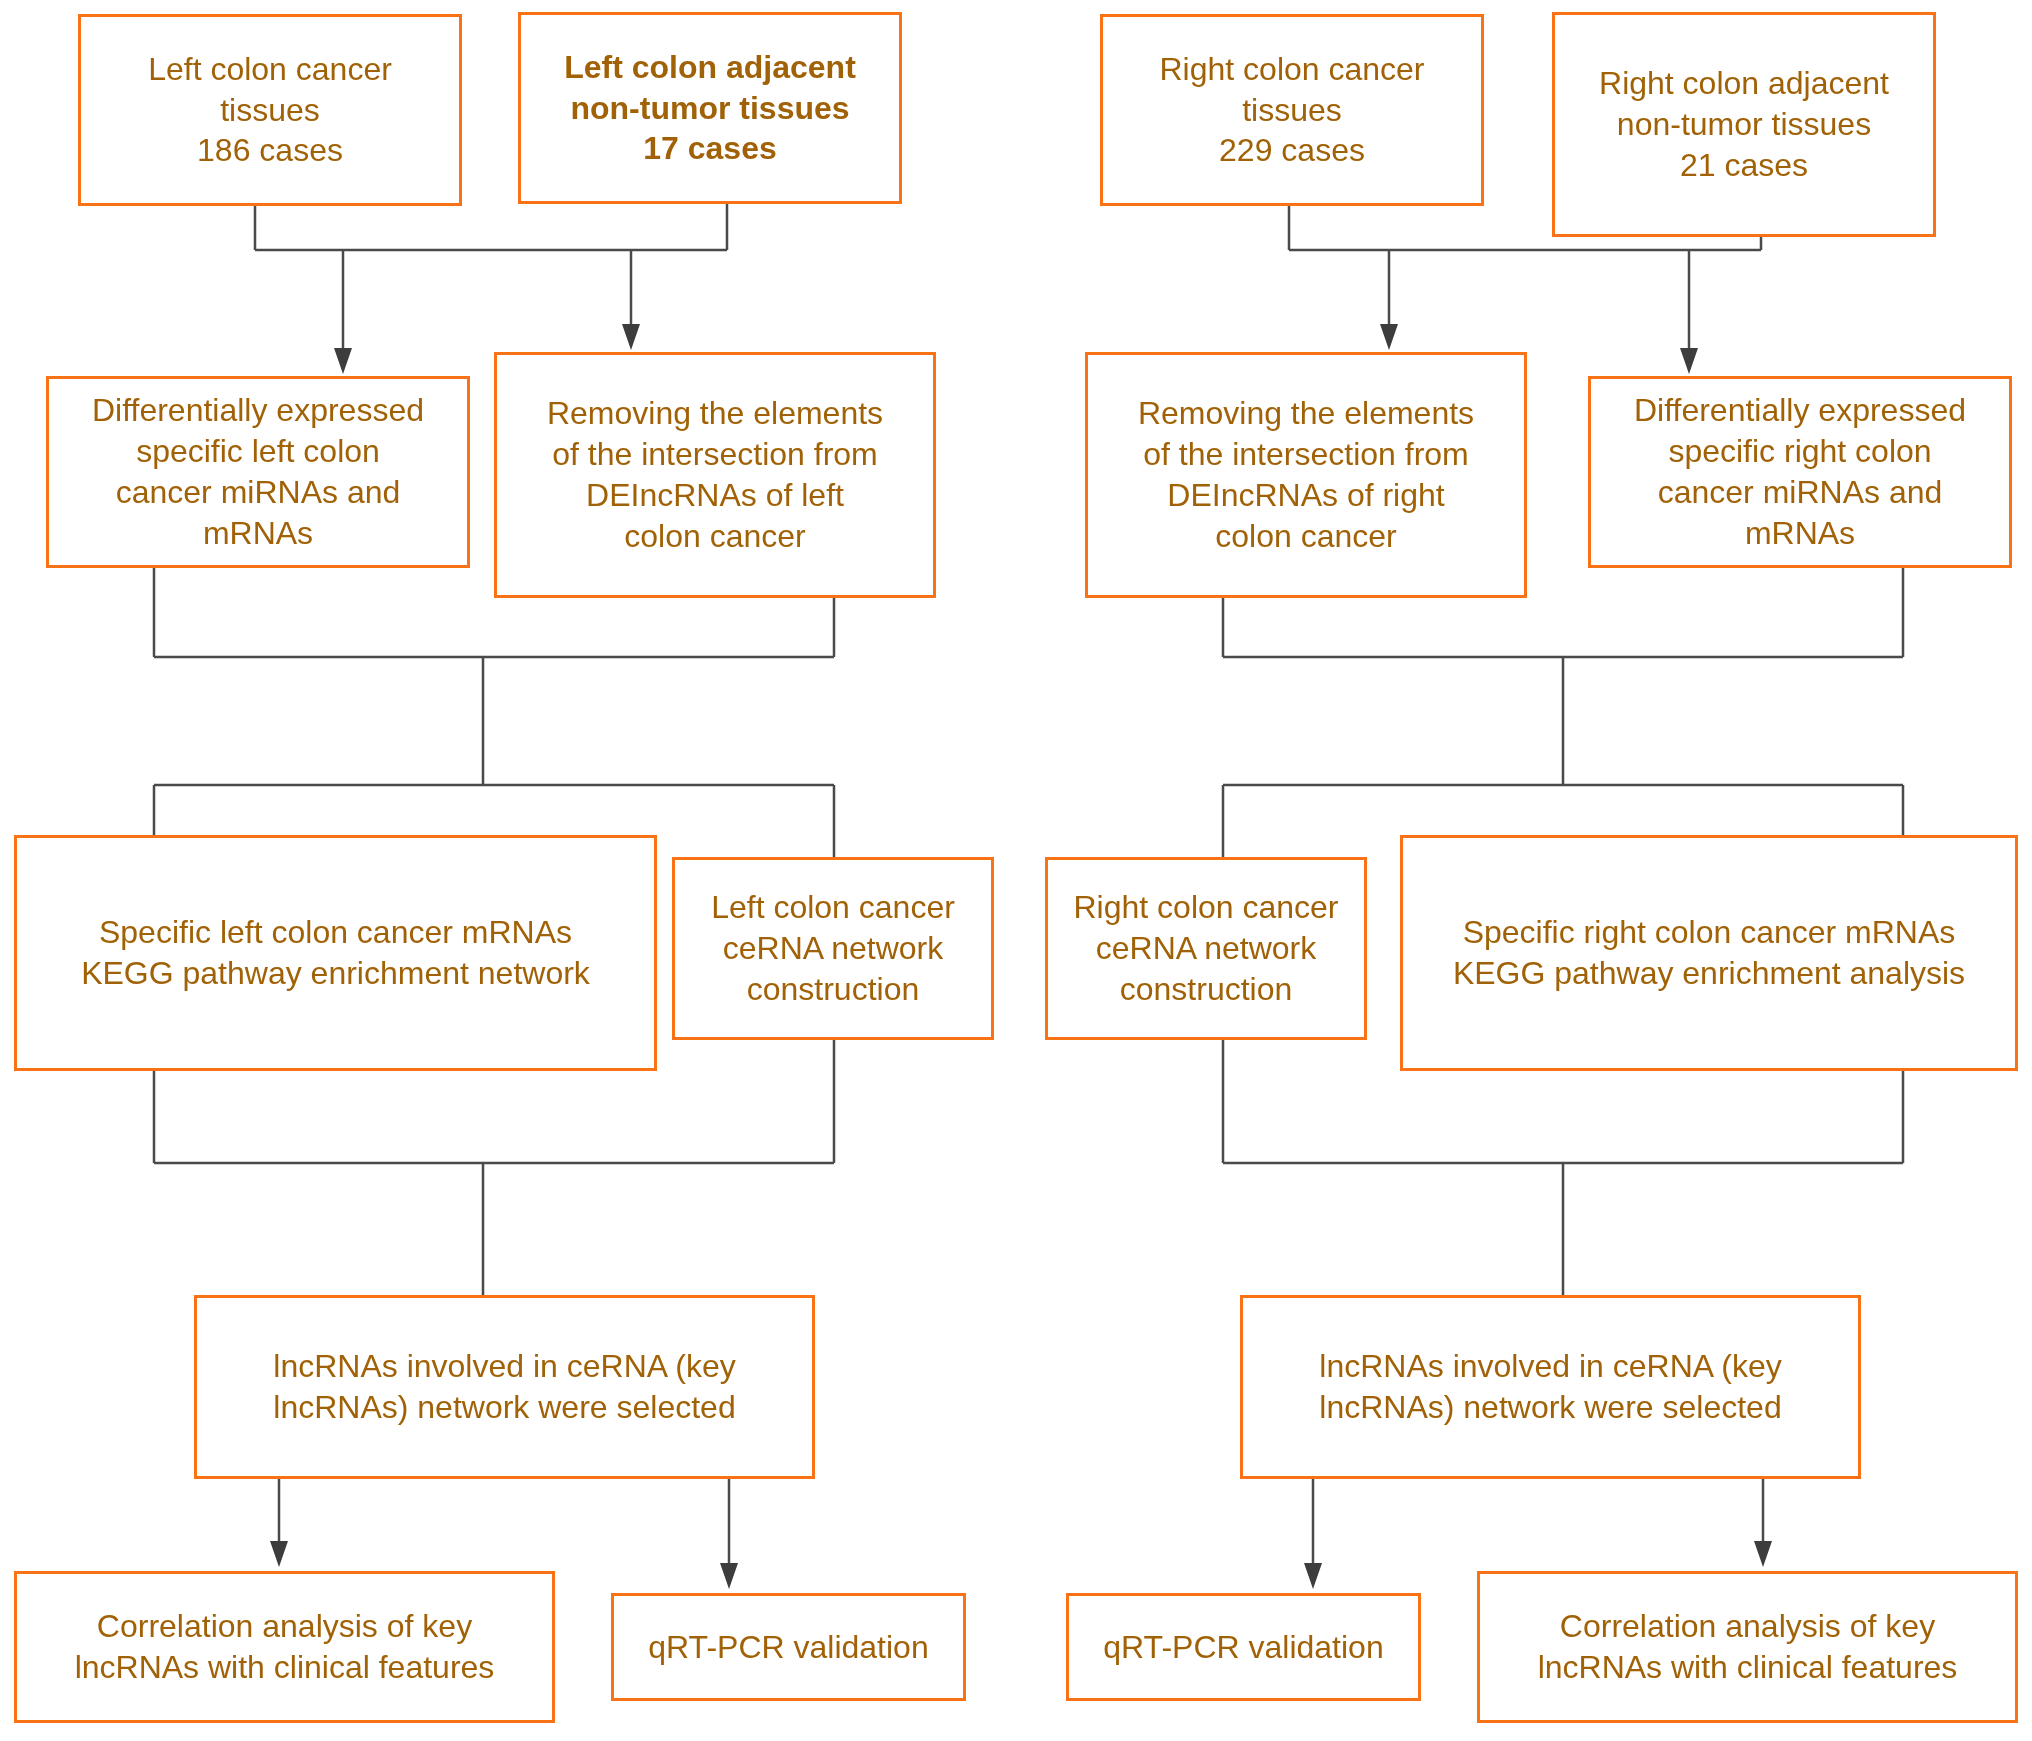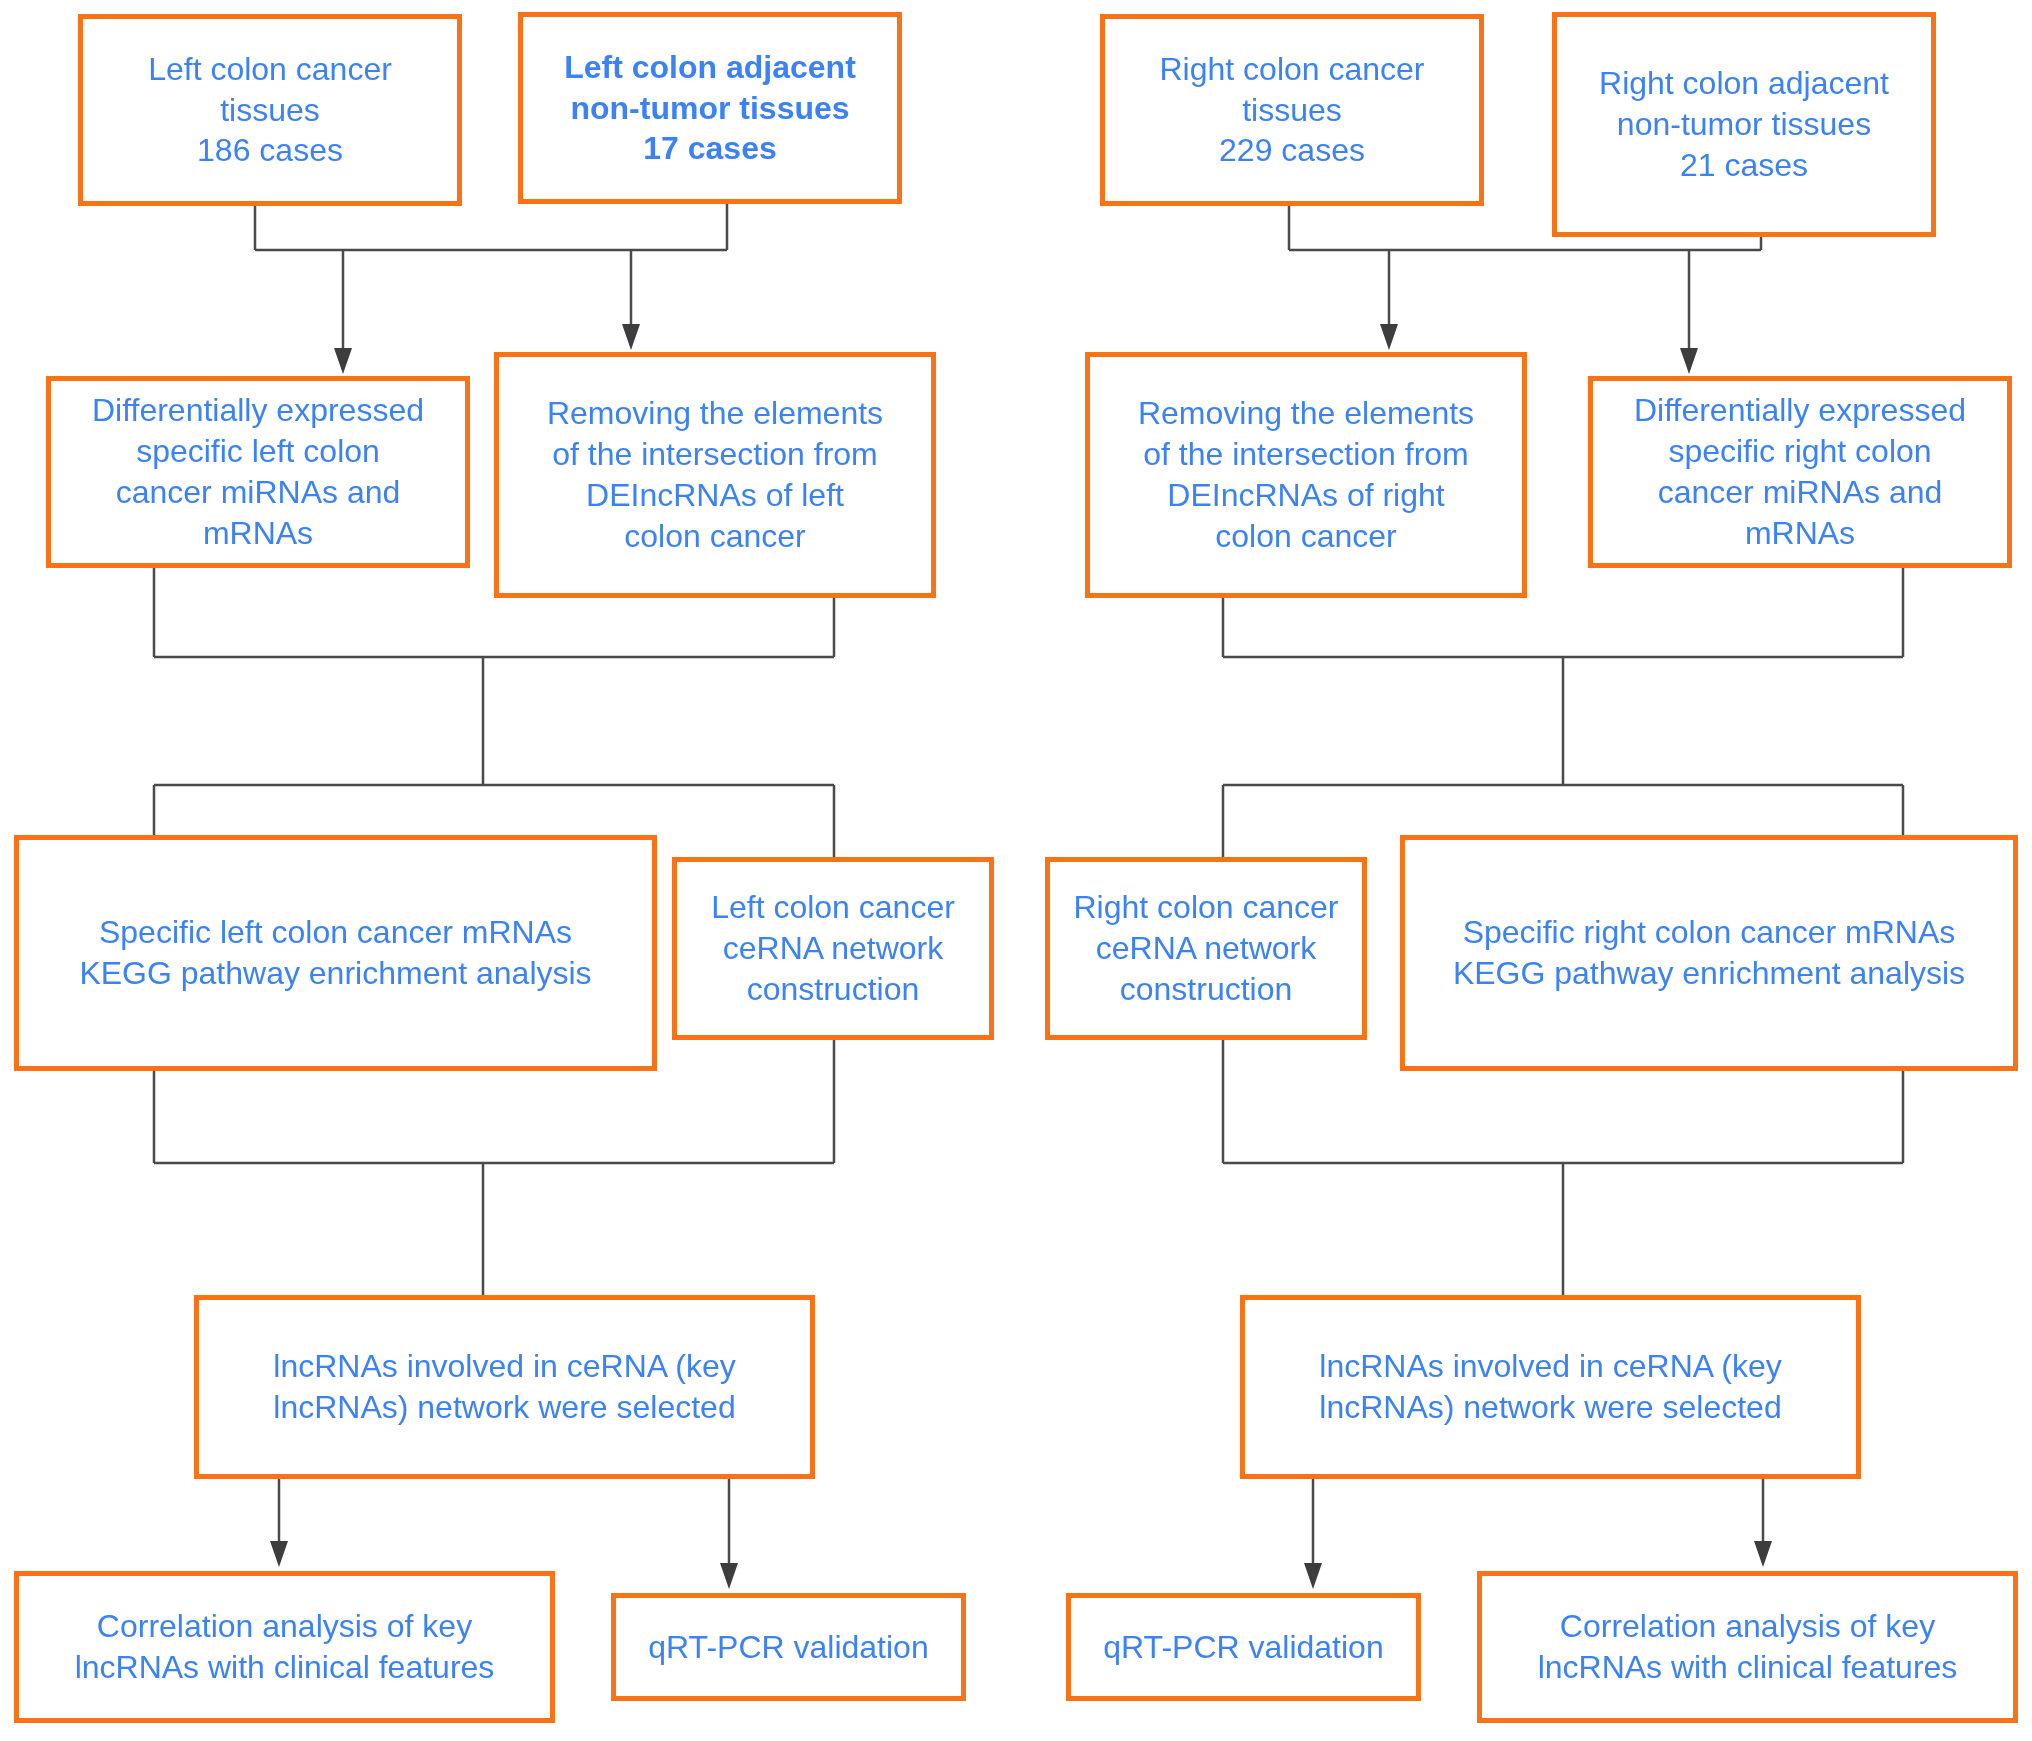--- a/index.html
+++ b/index.html
@@ -7,27 +7,27 @@
     position: relative;
     width: 2032px;
     height: 1741px;
     background: #ffffff;
     font-family: "Liberation Sans", sans-serif;
   }
   #wires { position: absolute; left: 0; top: 0; width: 2032px; height: 1741px; }
   .box {
     position: absolute;
     box-sizing: border-box;
-    border: 5px solid #f97316;
+    border: 3px solid #f97316;
     background: #ffffff;
     display: flex;
     align-items: center;
     justify-content: center;
     text-align: center;
-    color: #3b82f6;
+    color: #a16207;
     font-size: 32px;
     line-height: 1.28;
   }
   .box span { white-space: pre-line; }
   
   .b-l1 { left: 78px;   top: 14px;   width: 384px; height: 192px; }
   .b-l2 { left: 518px;  top: 12px;   width: 384px; height: 192px; font-weight: bold; }
   .b-l3 { left: 46px;   top: 376px;  width: 424px; height: 192px; }
   .b-l4 { left: 494px;  top: 352px;  width: 442px; height: 246px; }
   .b-l5 { left: 14px;   top: 835px;  width: 643px; height: 236px; }
@@ -119,21 +119,21 @@
 mRNAs</span>
   </div>
   <div class="box b-l4">
     <span>Removing the elements
 of the intersection from
 DEIncRNAs of left
 colon cancer</span>
   </div>
   <div class="box b-l5">
     <span>Specific left colon cancer mRNAs
-KEGG pathway enrichment analysis</span>
+KEGG pathway enrichment network</span>
   </div>
   <div class="box b-l6">
     <span>Left colon cancer
 ceRNA network
 construction</span>
   </div>
   <div class="box b-l7">
     <span>lncRNAs involved in ceRNA (key
 lncRNAs) network were selected</span>
   </div>

